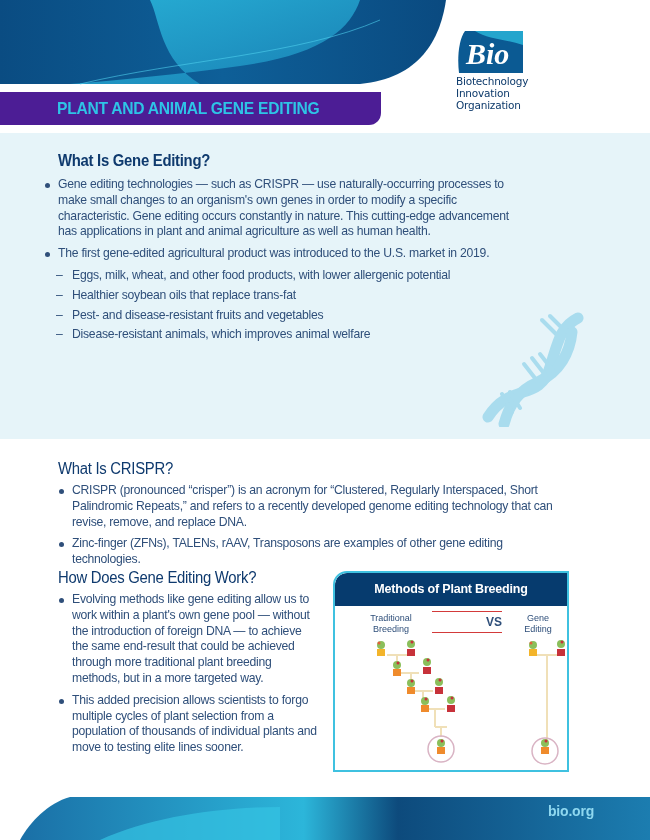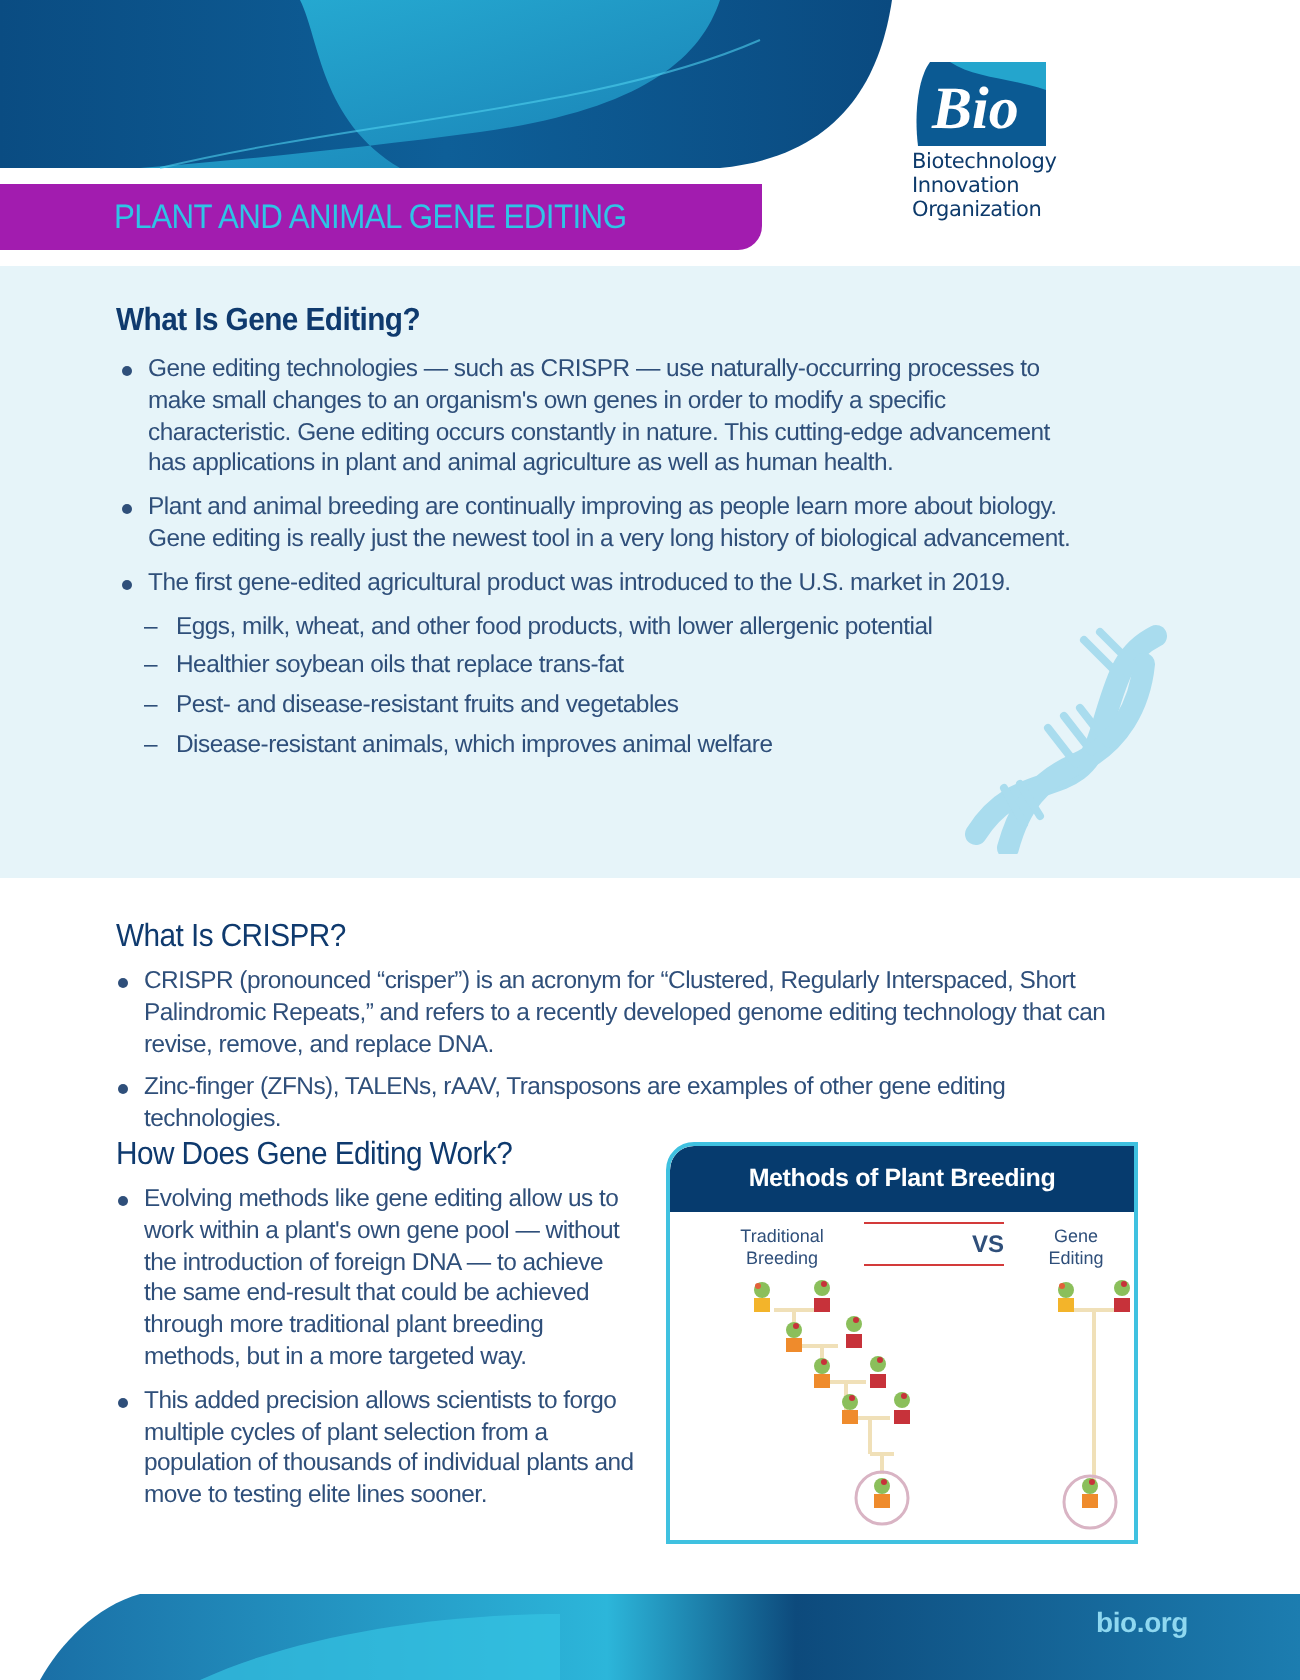--- a/index.html
+++ b/index.html
@@ -7,37 +7,37 @@
   body { font-family: "Liberation Sans", sans-serif; position: relative; color: #2d4a73; }
 
   
   .hero { position: absolute; left: 0; top: 0; width: 650px; height: 90px; }
   .hero svg { display: block; }
 
   .logo { position: absolute; left: 452px; top: 27px; display: flex; align-items: center; flex-direction: column; }
   .logo-mark { width: 70px; height: 48px; position: relative; }
   .logo-text { margin-left: 4px; font-size: 10.5px; line-height: 12px; color: #0d3a6b; font-family: "DejaVu Sans", sans-serif; letter-spacing: -0.2px; }
 
-  .title-bar { position: absolute; left: 0; top: 92px; width: 381px; height: 33px; background: #a21caf; border-bottom-right-radius: 12px; }
+  .title-bar { position: absolute; left: 0; top: 92px; width: 381px; height: 33px; background: #4c1d95; border-bottom-right-radius: 12px; font-weight: bold; }
   .title-bar span { position: absolute; left: 57px; top: 7px; font-size: 17px; color: #2ec4e6; font-family: "Liberation Sans", sans-serif; letter-spacing: -0.3px; transform: scaleX(0.92); transform-origin: left; white-space: nowrap; }
 
   .section-blue { position: absolute; left: 0; top: 133px; width: 650px; height: 306px; background: #e6f4f9; }
 
   h2 { font-family: "Liberation Sans", sans-serif; font-weight: bold; color: #0f3a6e; font-size: 16px; letter-spacing: -0.3px; transform: scaleX(0.93); transform-origin: left; white-space: nowrap; }
   .h-gene { position: absolute; left: 58px; top: 152px; }
   .h-crispr { position: absolute; left: 58px; top: 460px; font-weight: normal; }
   .h-how { position: absolute; left: 58px; top: 569px; font-weight: normal; }
 
   ul.bl { list-style: none; position: absolute; }
   ul.bl li { position: relative; padding-left: 14px; font-size: 12.2px; line-height: 15.8px; color: #2f4f7a; letter-spacing: -0.25px; margin-bottom: 6px; }
   ul.bl li.b::before { content: ""; position: absolute; left: 1px; top: 6px; width: 5px; height: 5px; border-radius: 50%; background: #2f4f7a; }
   ul.bl li.d { padding-left: 28px; margin-bottom: 4px; }
   ul.bl li.d::before { content: "–"; position: absolute; left: 12px; top: 0; }
 
-  .list-gene { left: 60px; top: 177px; width: 480px; }
+  .list-gene { left: 44px; top: 177px; width: 480px; }
   .list-crispr { left: 58px; top: 483px; width: 500px; }
   .list-crispr li { color: #5a6f8e; }
   .list-how { left: 58px; top: 592px; width: 260px; }
   .list-how li { color: #5a6f8e; }
 
   .dna { position: absolute; left: 480px; top: 312px; width: 105px; height: 115px; }
 
   .figure { position: absolute; left: 333px; top: 571px; width: 236px; height: 201px; border: 2px solid #3fc1e0; border-top-left-radius: 14px; background: #fff; overflow: hidden; }
   .fig-head { height: 33px; background: #063b6e; border-top-left-radius: 12px; color: #fff; font-size: 12.5px; font-weight: bold; text-align: center; line-height: 33px; letter-spacing: -0.2px; }
   .fig-label { position: absolute; font-size: 9px; color: #2f4f7a; text-align: center; line-height: 11px; }
@@ -88,21 +88,20 @@
 
 <div class="title-bar">
   <span>PLANT AND ANIMAL GENE EDITING</span>
 </div>
 
 <div class="section-blue"></div>
 
 <h2 class="h-gene">What Is Gene Editing?</h2>
 <ul class="bl list-gene">
   <li class="b">Gene editing technologies — such as CRISPR — use naturally-occurring processes to make small changes to an organism's own genes in order to modify a specific characteristic. Gene editing occurs constantly in nature. This cutting-edge advancement has applications in plant and animal agriculture as well as human health.</li>
-  <li class="b">Plant and animal breeding are continually improving as people learn more about biology. Gene editing is really just the newest tool in a very long history of biological advancement.</li>
   <li class="b">The first gene-edited agricultural product was introduced to the U.S. market in 2019.</li>
   <li class="d">Eggs, milk, wheat, and other food products, with lower allergenic potential</li>
   <li class="d">Healthier soybean oils that replace trans-fat</li>
   <li class="d">Pest- and disease-resistant fruits and vegetables</li>
   <li class="d">Disease-resistant animals, which improves animal welfare</li>
 </ul>
 
 <div class="dna">
   <svg width="105" height="115" viewBox="0 0 105 115">
     <g fill="none" stroke="#a9dcee" stroke-width="11" stroke-linecap="round">

